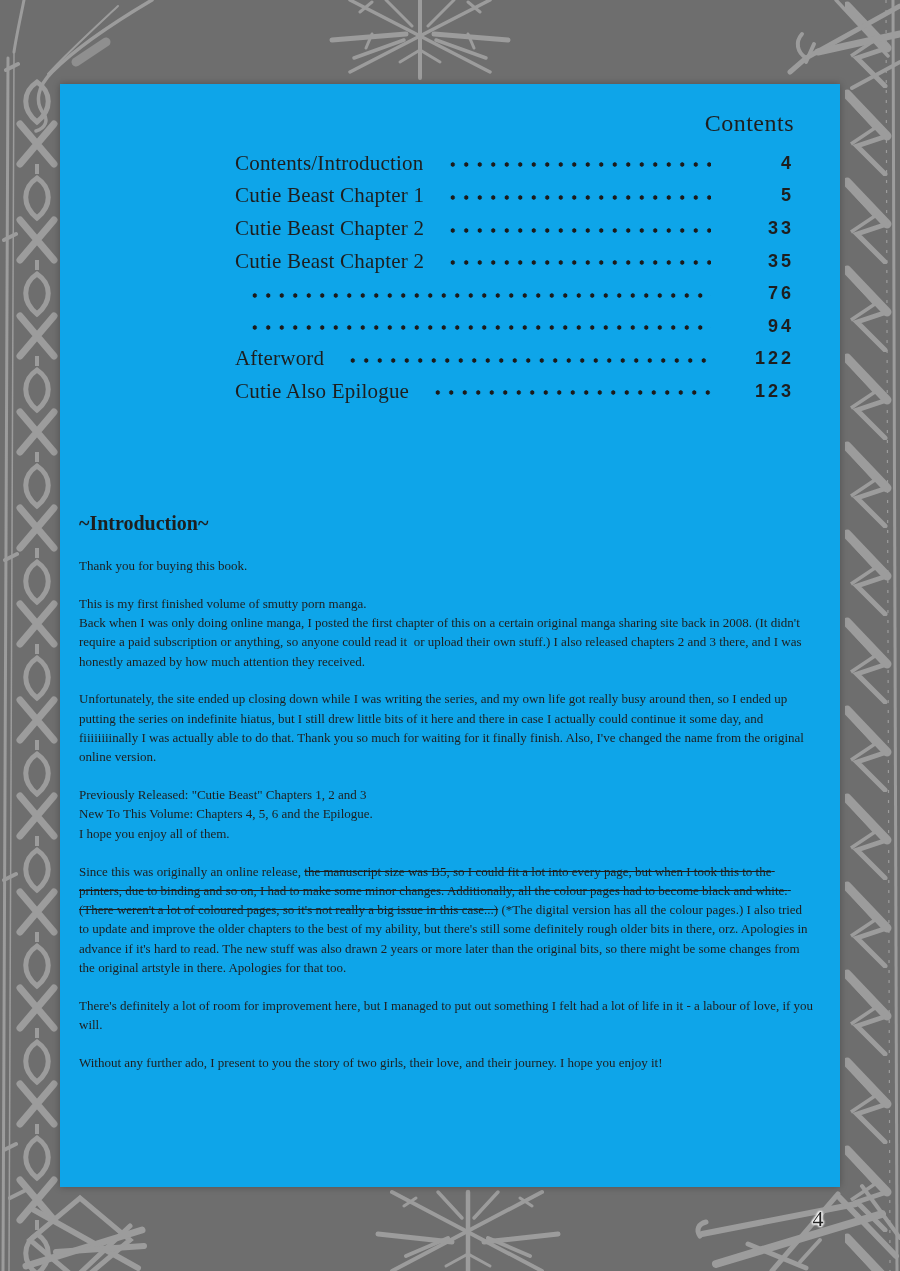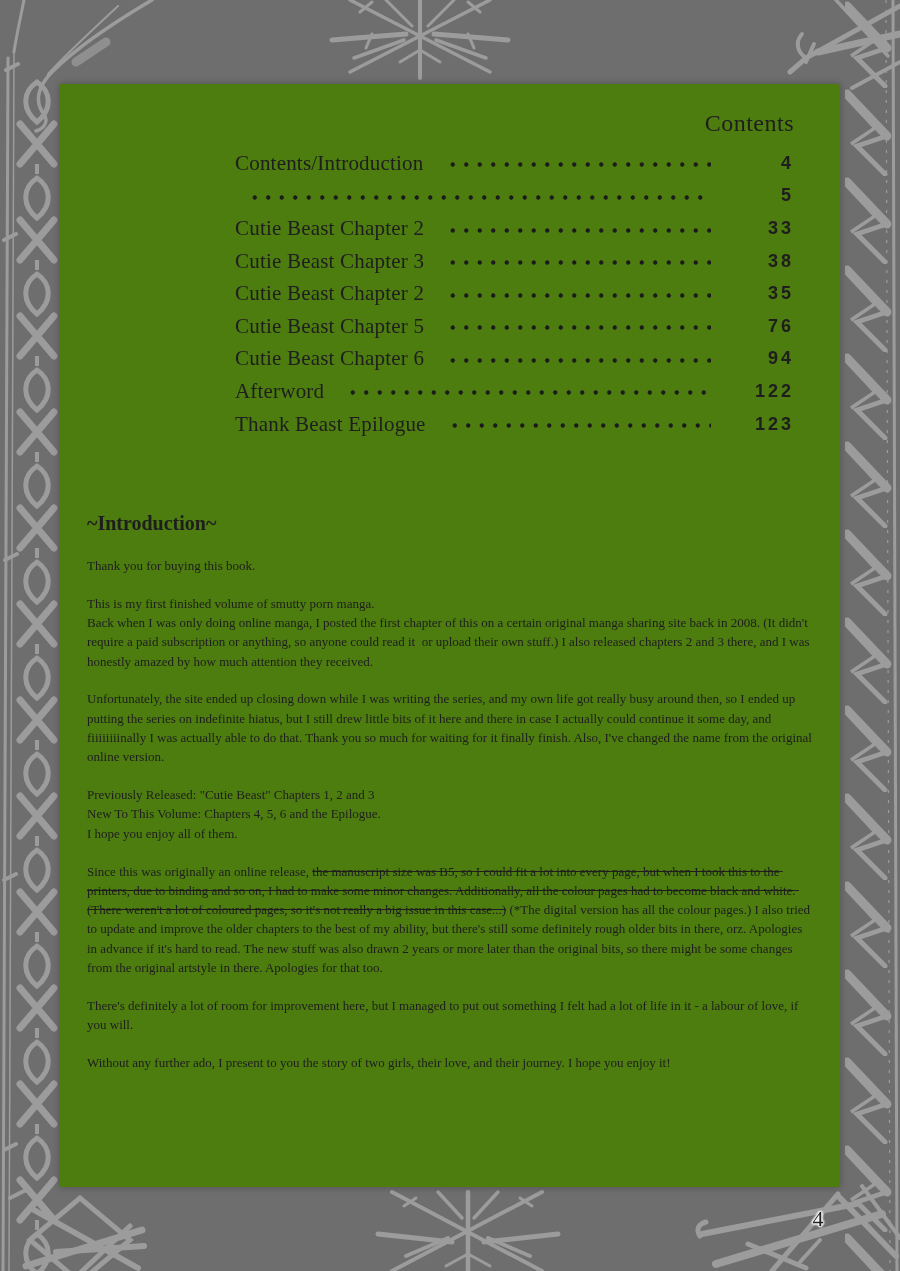--- a/index.html
+++ b/index.html
@@ -16,21 +16,21 @@
   }
   .deco-svg {
     position: absolute; left: 0; top: 0;
     width: 900px; height: 1271px;
     pointer-events: none;
   }
   .paper {
     position: absolute;
     left: 60px; top: 84px;
     width: 780px; height: 1103px;
-    background: #4d7c0f;
+    background: #0ea5e9;
     box-shadow: 0 0 7px rgba(0,0,0,0.28);
     color: #1e1e1e;
   }
   
   .toc {
     position: absolute;
     left: 175px; right: 46px; top: 26px;
   }
   .toc-title {
     margin: 0 0 10px 0;
@@ -64,21 +64,21 @@
     text-align: right;
     font-family: "Liberation Sans", sans-serif;
     font-weight: bold;
     font-size: 18px;
     letter-spacing: 3px;
     white-space: nowrap;
   }
   
   .intro {
     position: absolute;
-    left: 27px; right: 25px; top: 428px;
+    left: 19px; right: 25px; top: 428px;
   }
   .intro-heading {
     margin: 0 0 21px 0;
     font-size: 20px;
     font-weight: bold;
   }
   .para {
     margin: 0 0 18.5px 0;
     font-size: 13px;
     line-height: 19.3px;
@@ -191,55 +191,49 @@
 
     <div class="toc">
       <h1 class="toc-title">Contents</h1>
       <div class="toc-rows">
           <div class="toc-row">
             <span class="toc-label">Contents/Introduction</span>
             <span class="toc-dots"></span>
             <span class="toc-num">4</span>
           </div>
           <div class="toc-row">
+            <span class="toc-label">Cutie Beast Chapter 1</span>
             <span class="toc-dots"></span>
             <span class="toc-num">5</span>
           </div>
           <div class="toc-row">
             <span class="toc-label">Cutie Beast Chapter 2</span>
             <span class="toc-dots"></span>
             <span class="toc-num">33</span>
           </div>
           <div class="toc-row">
-            <span class="toc-label">Cutie Beast Chapter 3</span>
-            <span class="toc-dots"></span>
-            <span class="toc-num">38</span>
-          </div>
-          <div class="toc-row">
             <span class="toc-label">Cutie Beast Chapter 2</span>
             <span class="toc-dots"></span>
             <span class="toc-num">35</span>
           </div>
           <div class="toc-row">
-            <span class="toc-label">Cutie Beast Chapter 5</span>
             <span class="toc-dots"></span>
             <span class="toc-num">76</span>
           </div>
           <div class="toc-row">
-            <span class="toc-label">Cutie Beast Chapter 6</span>
             <span class="toc-dots"></span>
             <span class="toc-num">94</span>
           </div>
           <div class="toc-row">
             <span class="toc-label">Afterword</span>
             <span class="toc-dots"></span>
             <span class="toc-num">122</span>
           </div>
           <div class="toc-row">
-            <span class="toc-label">Thank Beast Epilogue</span>
+            <span class="toc-label">Cutie Also Epilogue</span>
             <span class="toc-dots"></span>
             <span class="toc-num">123</span>
           </div>
         </div>
     </div>
 
     <div class="intro">
       <h2 class="intro-heading">~Introduction~</h2>
       <div>
           <p class="para"><span>Thank you for buying this book.</span></p>

